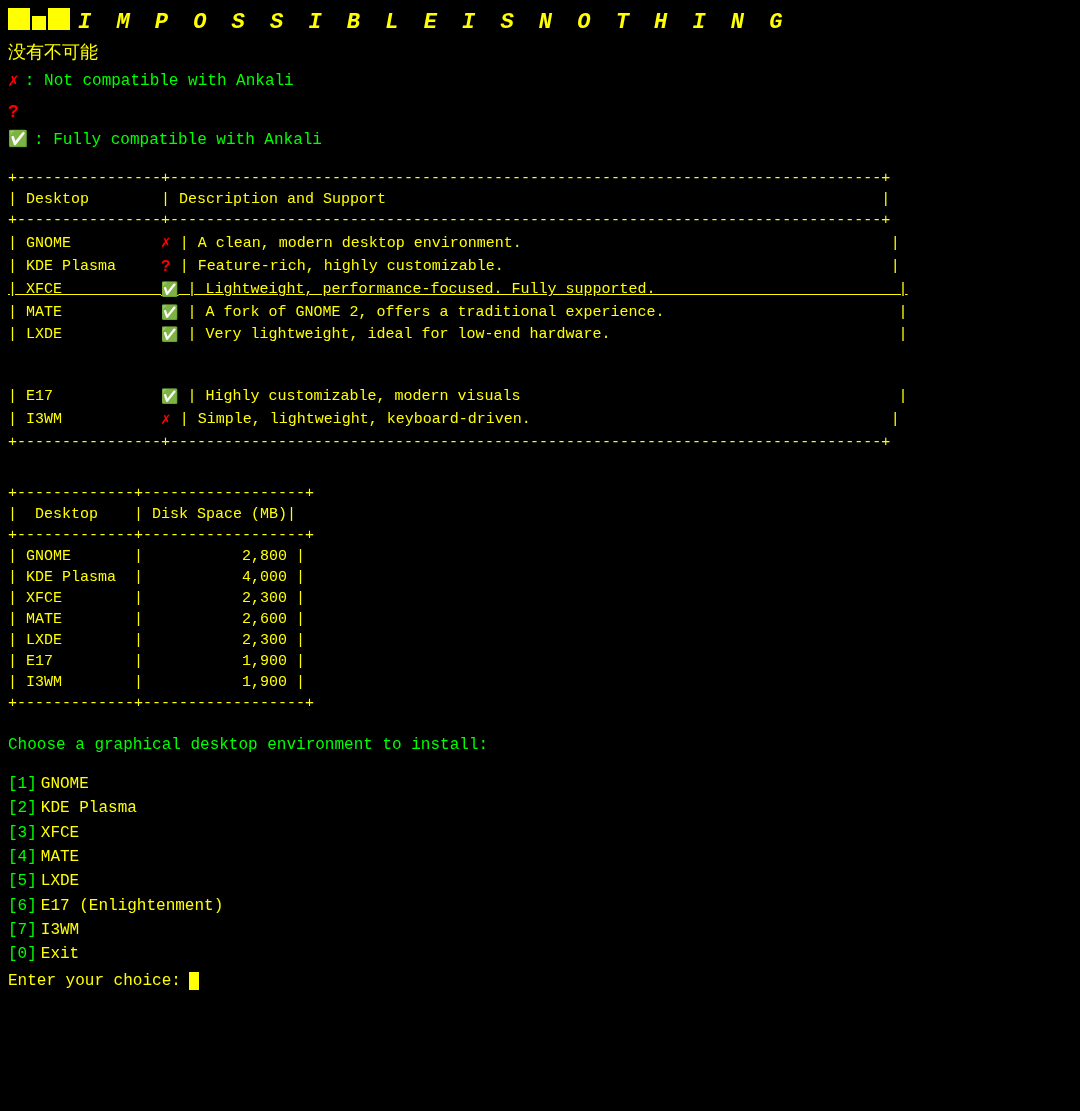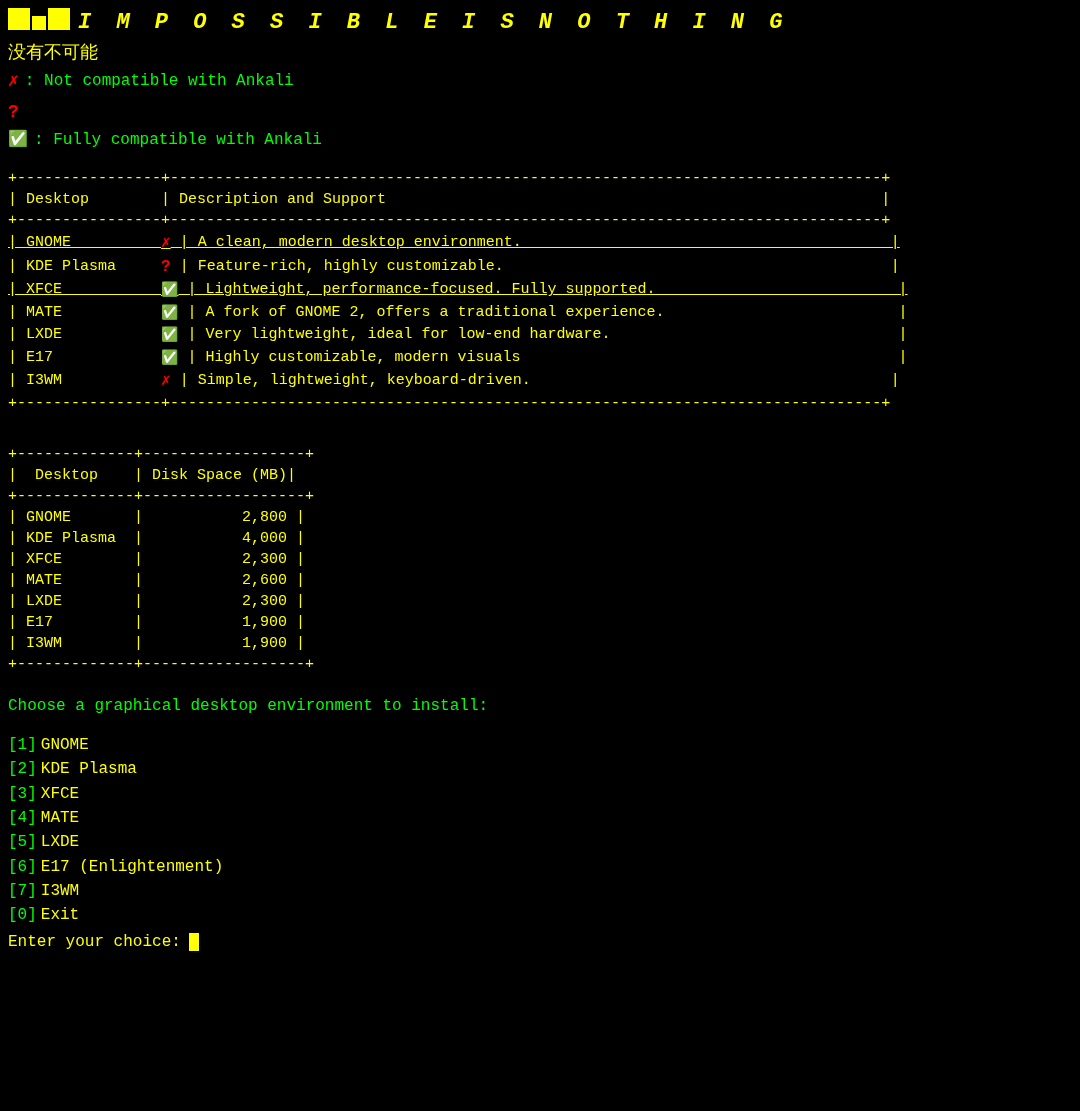--- a/index.html
+++ b/index.html
@@ -192,21 +192,21 @@
     <span class="icon-check">✅</span>
     <span class="legend-text">: Fully compatible with Ankali</span>
   </div>
 </div>
 
 <div class="table-section">
   <pre>+----------------+-------------------------------------------------------------------------------+</pre>
   <pre>| Desktop        | Description and Support                                                       |</pre>
   <pre>+----------------+-------------------------------------------------------------------------------+</pre>
 
-  <div class="compat-table" style="display:flex;align-items:center;text-decoration:underline;">
+  <div class="compat-table" style="display:flex;align-items:flex-end;">
     <span>| GNOME          </span>
     <span style="color:#ff0000;font-size:16px;">✗</span>
     <span> | A clean, modern desktop environment.                                         |</span>
   </div>
 
   <div class="compat-table" style="display:flex;align-items:center;">
     <span>| KDE Plasma     </span>
     <span style="color:#ff0000;font-size:16px;font-weight:bold;">?</span>
     <span> | Feature-rich, highly customizable.                                           |</span>
   </div>
@@ -222,21 +222,21 @@
     <span style="font-size:14px;">✅</span>
     <span> | A fork of GNOME 2, offers a traditional experience.                          |</span>
   </div>
 
   <div class="compat-table" style="display:flex;align-items:center;">
     <span>| LXDE           </span>
     <span style="font-size:14px;">✅</span>
     <span> | Very lightweight, ideal for low-end hardware.                                |</span>
   </div>
 
-  <div class="compat-table" style="display:flex;align-items:center;">
+  <div class="compat-table" style="display:flex;align-items:center;margin-top:39px;">
     <span>| E17            </span>
     <span style="font-size:14px;">✅</span>
     <span> | Highly customizable, modern visuals                                          |</span>
   </div>
 
   <div class="compat-table" style="display:flex;align-items:center;">
     <span>| I3WM           </span>
     <span style="color:#ff0000;font-size:16px;">✗</span>
     <span> | Simple, lightweight, keyboard-driven.                                        |</span>
   </div>

